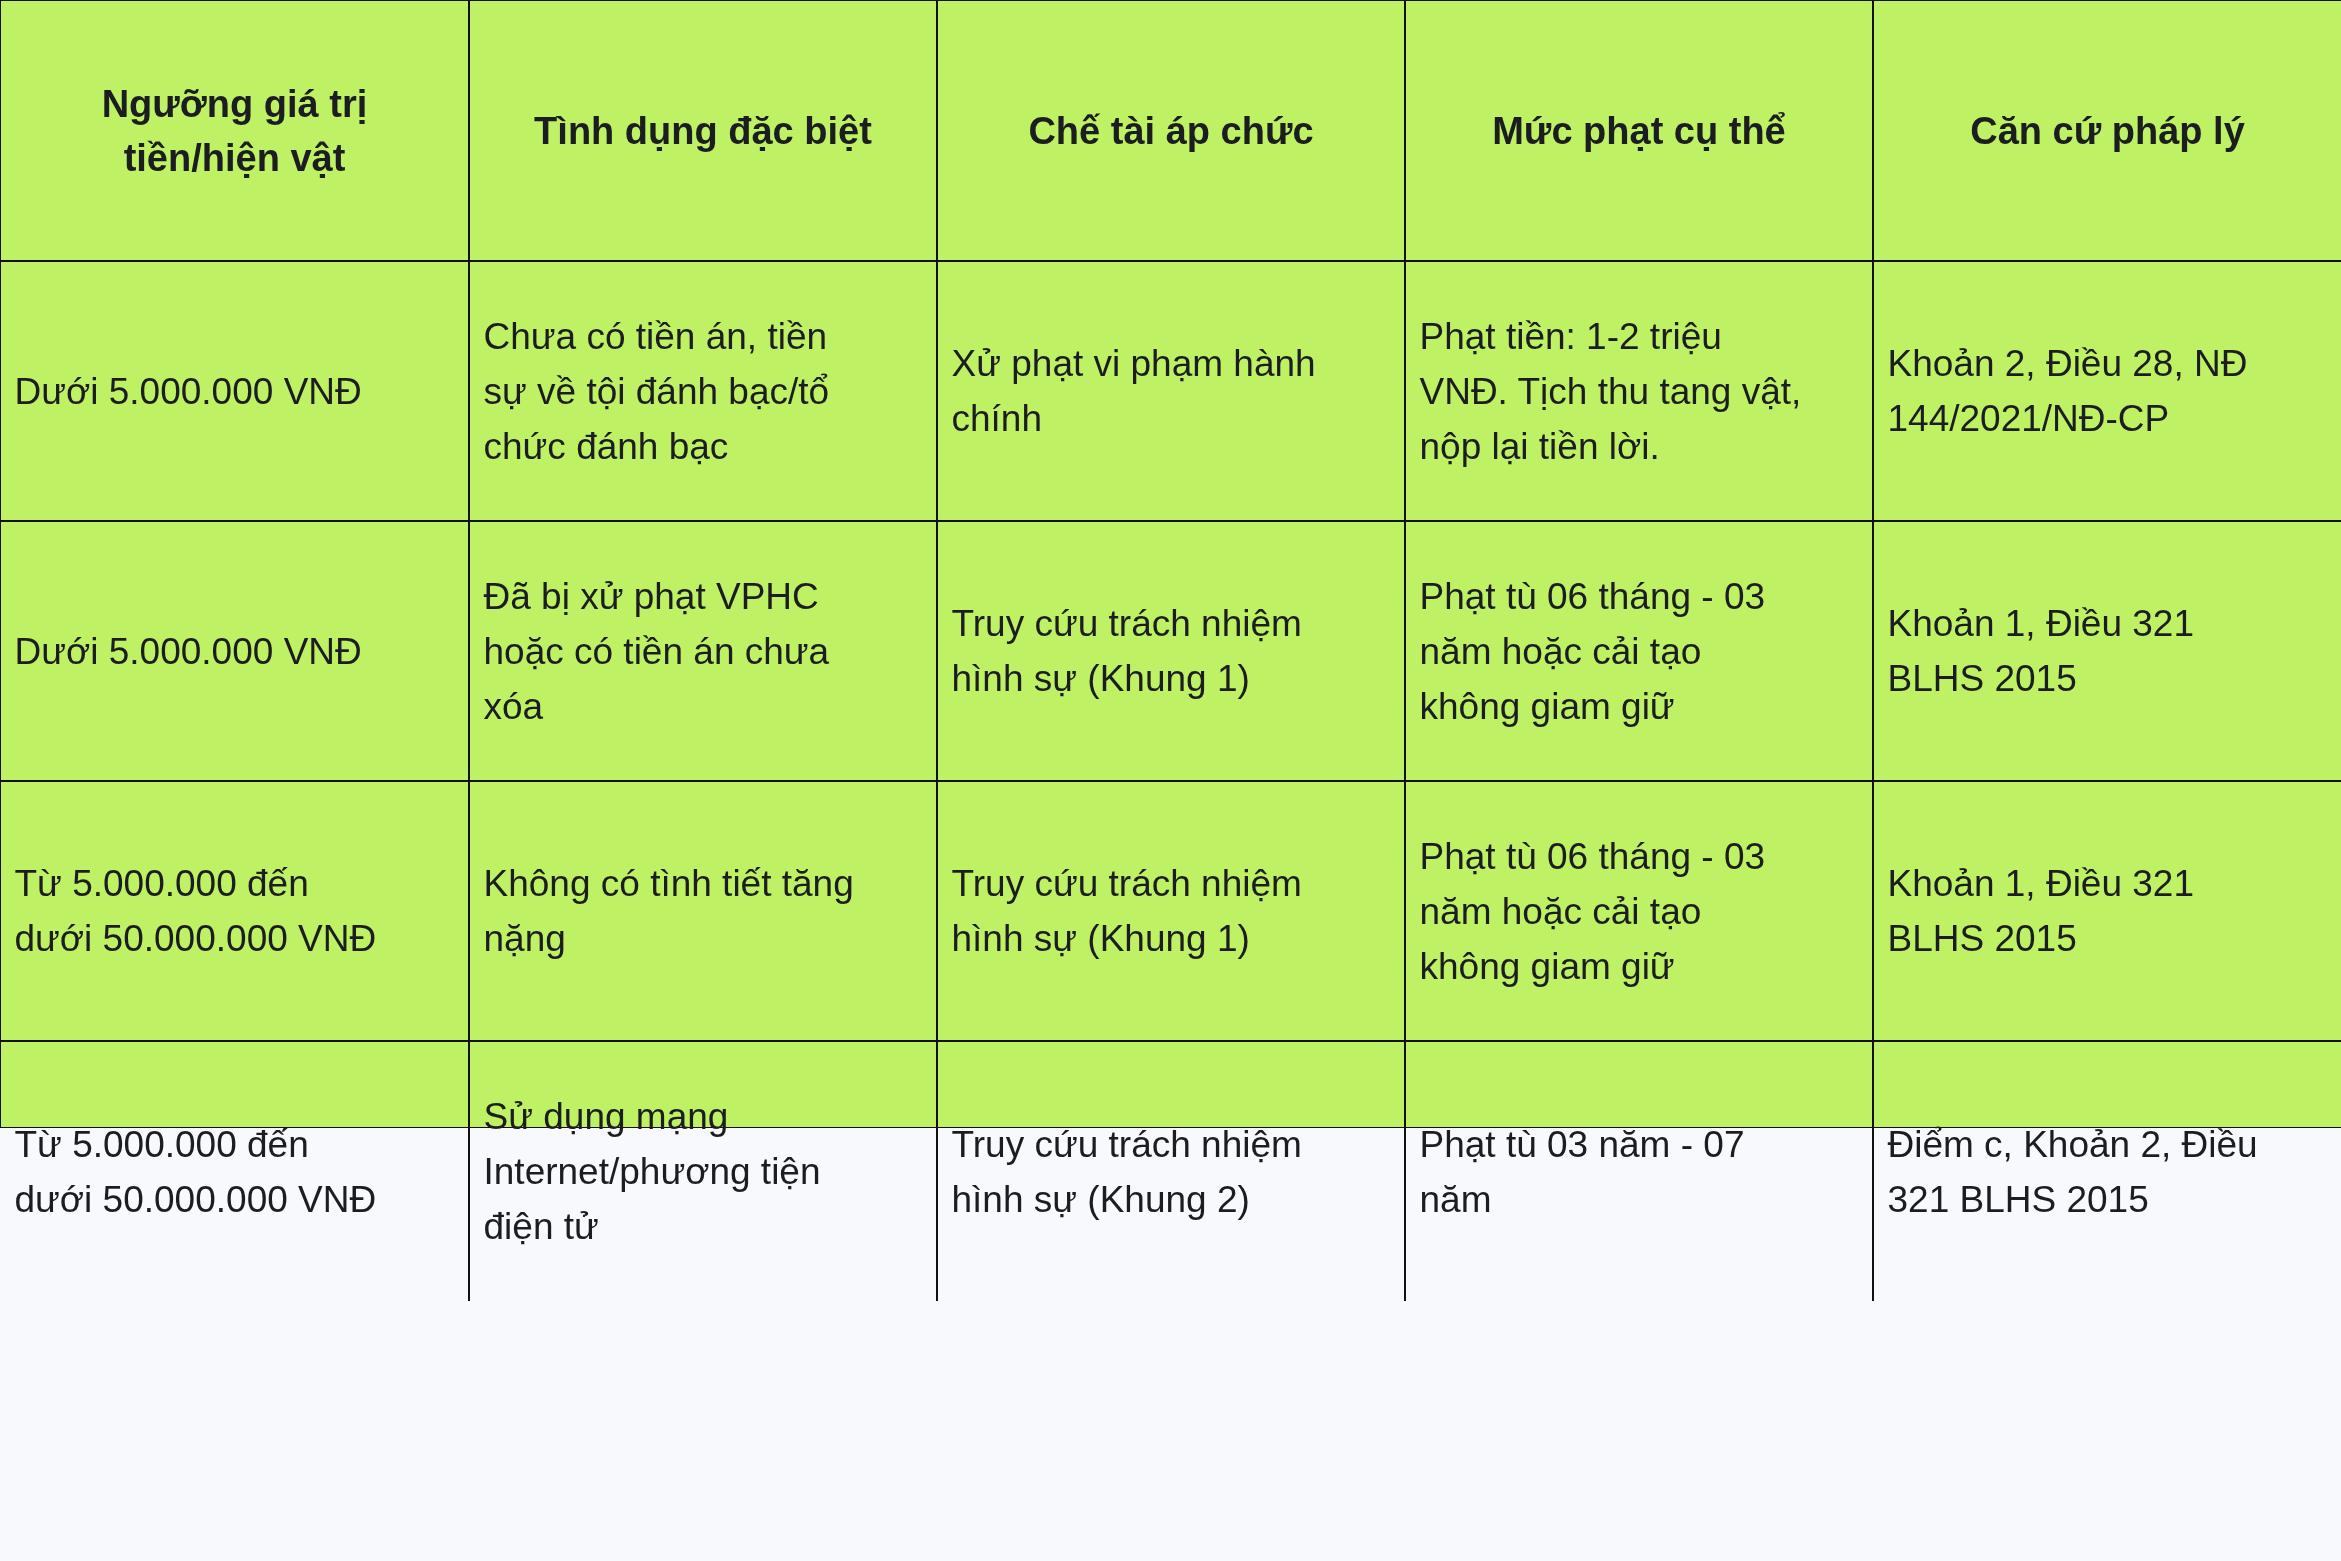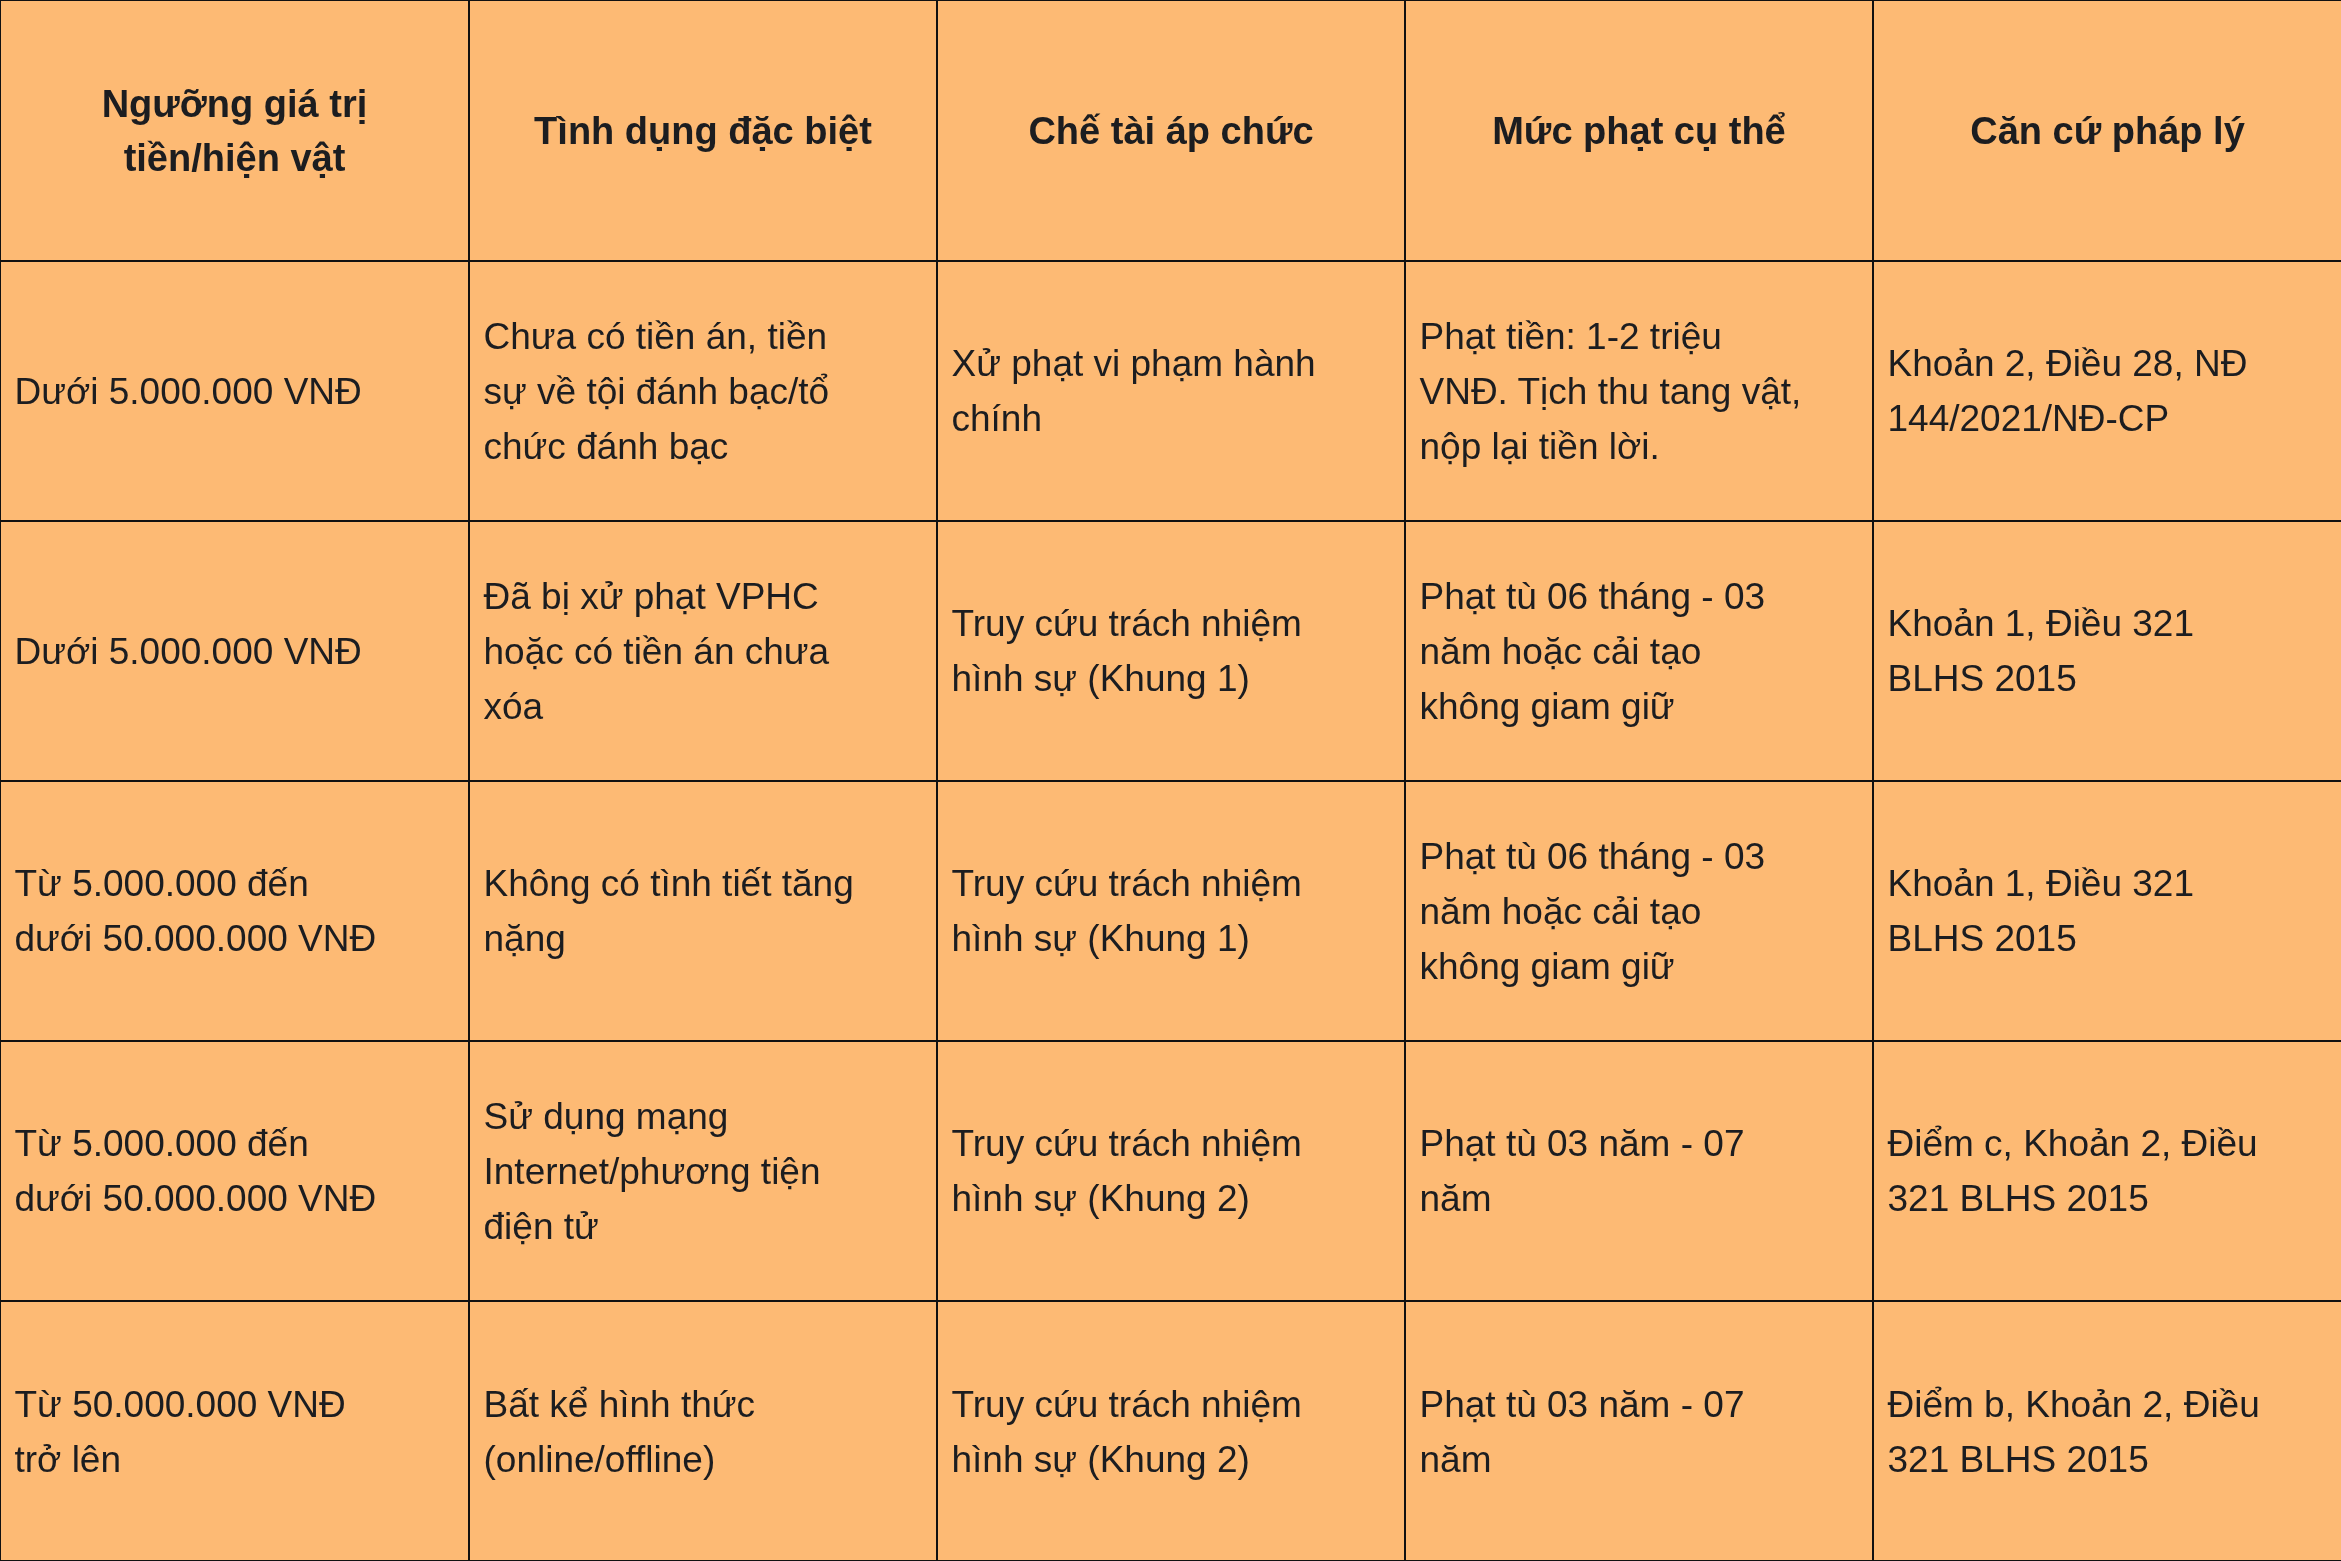--- a/index.html
+++ b/index.html
@@ -8,24 +8,24 @@
       width: 2342px;
       height: 1561px;
       background: #f7f9fd;
       overflow: hidden;
     }
     .table-wrap {
       position: absolute;
       left: 0;
       top: 0;
       width: 2342px;
-      height: 1561px;
+      height: 1128px;
       box-sizing: border-box;
       border: 1.5px solid #111111;
-      background: #fdba74;
+      background: #bef264;
     }
     table {
       border-collapse: collapse;
       table-layout: fixed;
       width: 100%;
       height: 100%;
     }
     col { width: 20%; }
     th, td {
       border: 2.5px solid #111111;
@@ -124,28 +124,16 @@
         <td>Sử dụng mạng
 Internet/phương tiện
 điện tử</td>
         <td>Truy cứu trách nhiệm
 hình sự (Khung 2)</td>
         <td>Phạt tù 03 năm - 07
 năm</td>
         <td>Điểm c, Khoản 2, Điều
 321 BLHS 2015</td>
       </tr>
-      <tr>
-        <td>Từ 50.000.000 VNĐ
-trở lên</td>
-        <td>Bất kể hình thức
-(online/offline)</td>
-        <td>Truy cứu trách nhiệm
-hình sự (Khung 2)</td>
-        <td>Phạt tù 03 năm - 07
-năm</td>
-        <td>Điểm b, Khoản 2, Điều
-321 BLHS 2015</td>
-      </tr>
     </tbody>
   </table>
 </div>
 
 
 </body></html>

